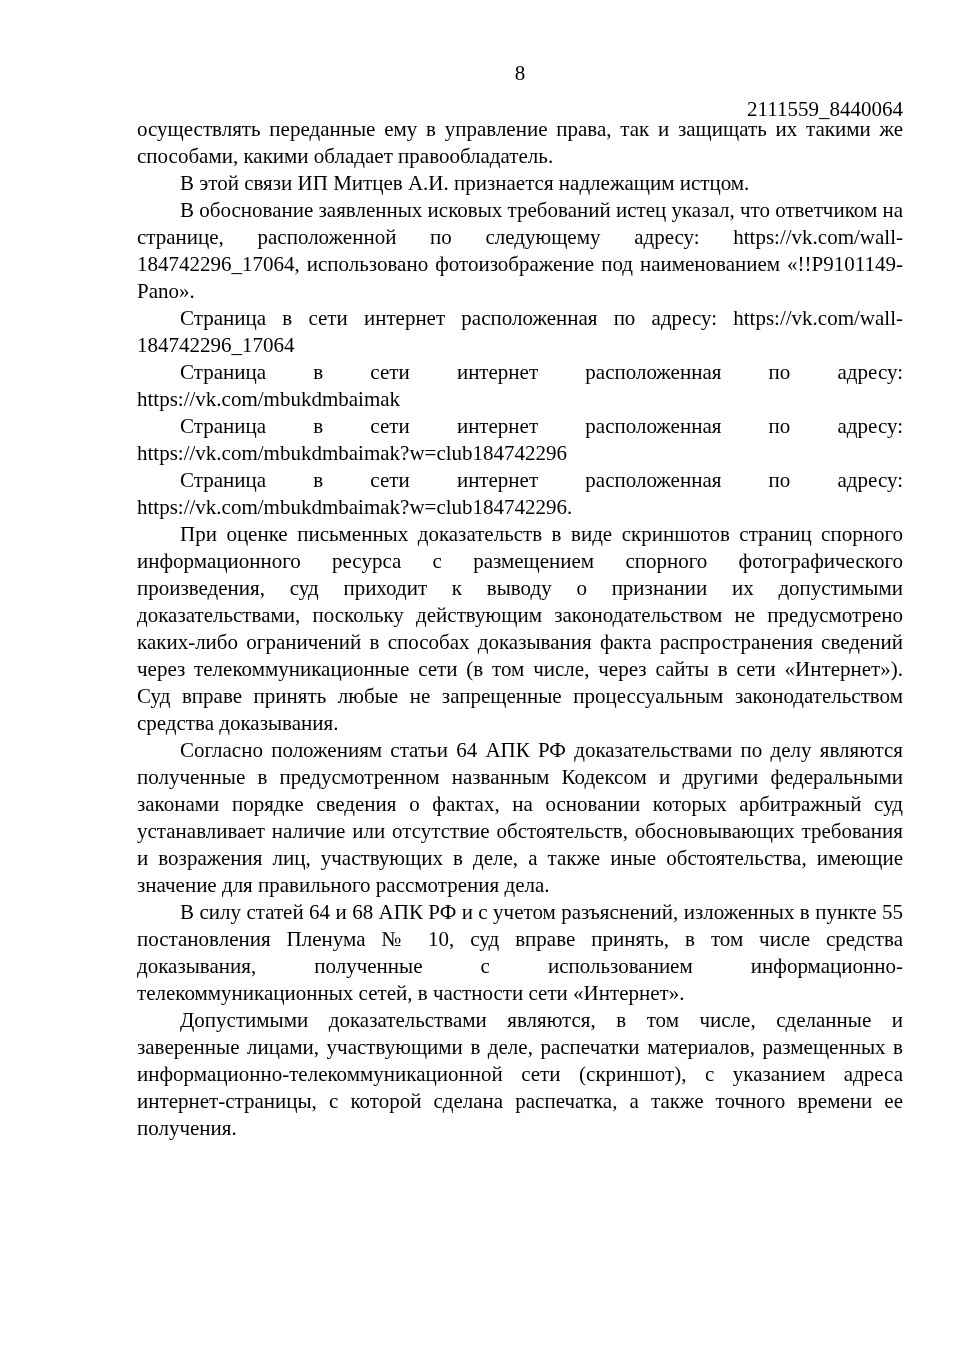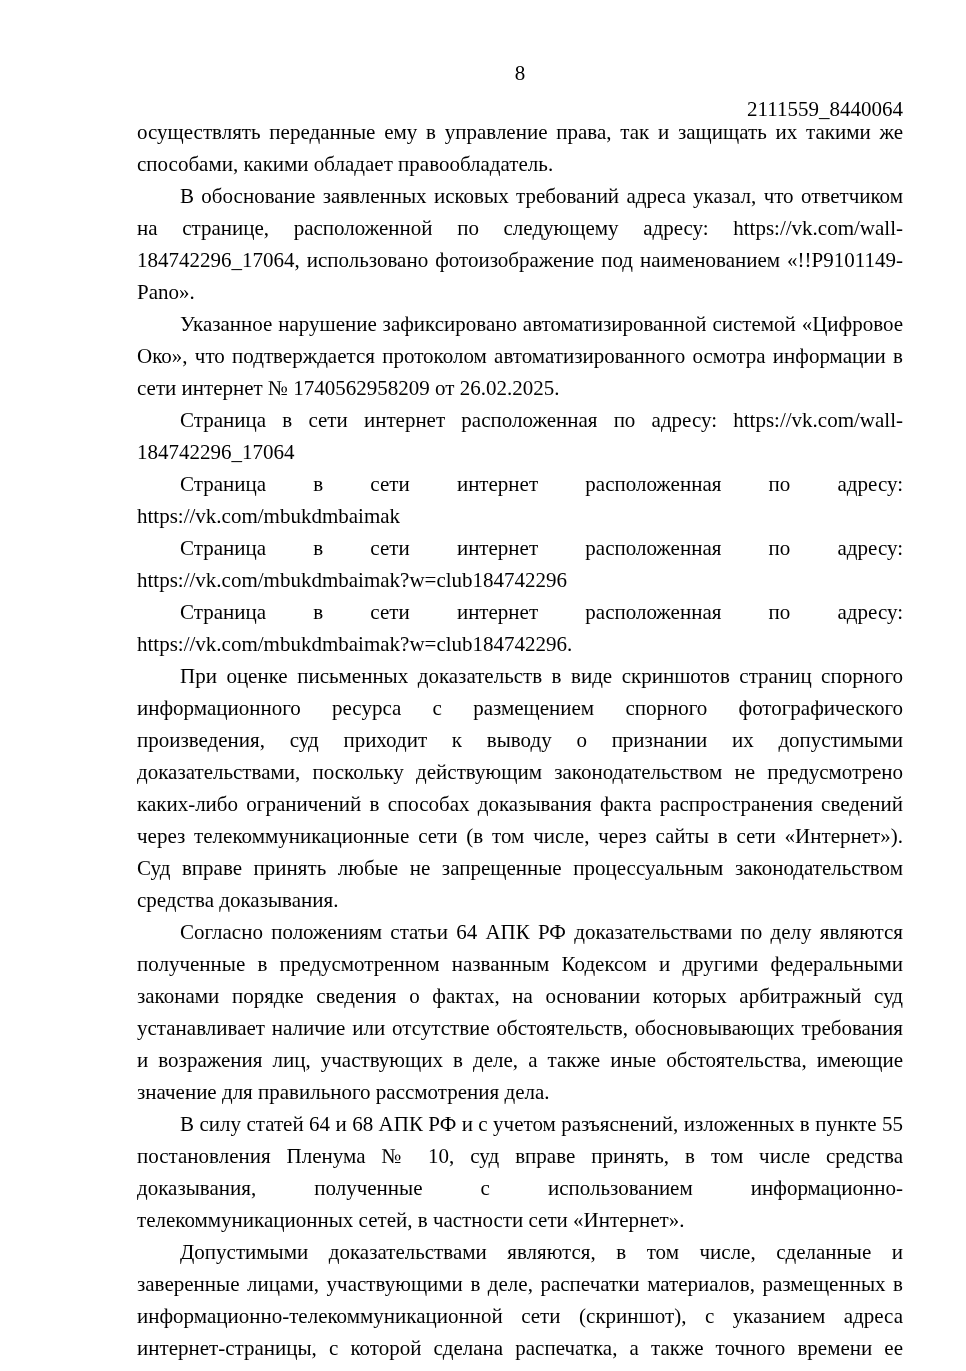--- a/index.html
+++ b/index.html
@@ -35,41 +35,41 @@
   }
   .doc-id {
     position: absolute;
     right: 0;
     top: 0;
     margin-top: 36px;
   }
   .body-text p {
     margin: 0;
     font-size: 21px;
-    line-height: 32px;
+    line-height: 27px;
     text-align: justify;
     overflow-wrap: break-word;
   }
   .body-text p.indent {
     text-indent: 43px;
   }
 </style>
 </head>
 <body>
 
 <div class="page">
   <div class="content">
     <div class="header">
       <span class="page-number">8</span>
       <span class="doc-id">2111559_8440064</span>
     </div>
     <div class="body-text" id="doc-body">
         <p>осуществлять переданные ему в управление права, так и защищать их такими же способами, какими обладает правообладатель.</p>
-        <p class="indent">В обоснование заявленных исковых требований адреса указал, что ответчиком на странице, расположенной по следующему адресу: https://vk.com/wall-184742296_17064, использовано фотоизображение под наименованием «!!P9101149-Pano».</p>
-        <p class="indent">Указанное нарушение зафиксировано автоматизированной системой «Цифровое Око», что подтверждается протоколом автоматизированного осмотра информации в сети интернет № 1740562958209 от 26.02.2025.</p>
+        <p class="indent">В этой связи ИП Митцев А.И. признается надлежащим истцом.</p>
+        <p class="indent">В обоснование заявленных исковых требований истец указал, что ответчиком на странице, расположенной по следующему адресу: https://vk.com/wall-184742296_17064, использовано фотоизображение под наименованием «!!P9101149-Pano».</p>
         <p class="indent">Страница в сети интернет расположенная по адресу: https://vk.com/wall-184742296_17064</p>
         <p class="indent">Страница в сети интернет расположенная по адресу: https://vk.com/mbukdmbaimak</p>
         <p class="indent">Страница в сети интернет расположенная по адресу: https://vk.com/mbukdmbaimak?w=club184742296</p>
         <p class="indent">Страница в сети интернет расположенная по адресу: https://vk.com/mbukdmbaimak?w=club184742296.</p>
         <p class="indent">При оценке письменных доказательств в виде скриншотов страниц спорного информационного ресурса с размещением спорного фотографического произведения, суд приходит к выводу о признании их допустимыми доказательствами, поскольку действующим законодательством не предусмотрено каких-либо ограничений в способах доказывания факта распространения сведений через телекоммуникационные сети (в том числе, через сайты в сети «Интернет»). Суд вправе принять любые не запрещенные процессуальным законодательством средства доказывания.</p>
         <p class="indent">Согласно положениям статьи 64 АПК РФ доказательствами по делу являются полученные в предусмотренном названным Кодексом и другими федеральными законами порядке сведения о фактах, на основании которых арбитражный суд устанавливает наличие или отсутствие обстоятельств, обосновывающих требования и возражения лиц, участвующих в деле, а также иные обстоятельства, имеющие значение для правильного рассмотрения дела.</p>
         <p class="indent">В силу  статей 64 и 68 АПК РФ и с учетом разъяснений, изложенных в пункте 55 постановления Пленума № 10, суд вправе принять, в том числе средства доказывания, полученные с использованием информационно-телекоммуникационных сетей, в частности сети «Интернет».</p>
         <p class="indent">Допустимыми доказательствами являются, в том числе, сделанные и заверенные лицами, участвующими в деле, распечатки материалов, размещенных в информационно-телекоммуникационной сети (скриншот), с указанием адреса интернет-страницы, с которой сделана распечатка, а также точного времени ее получения.</p>
       </div>
   </div>

